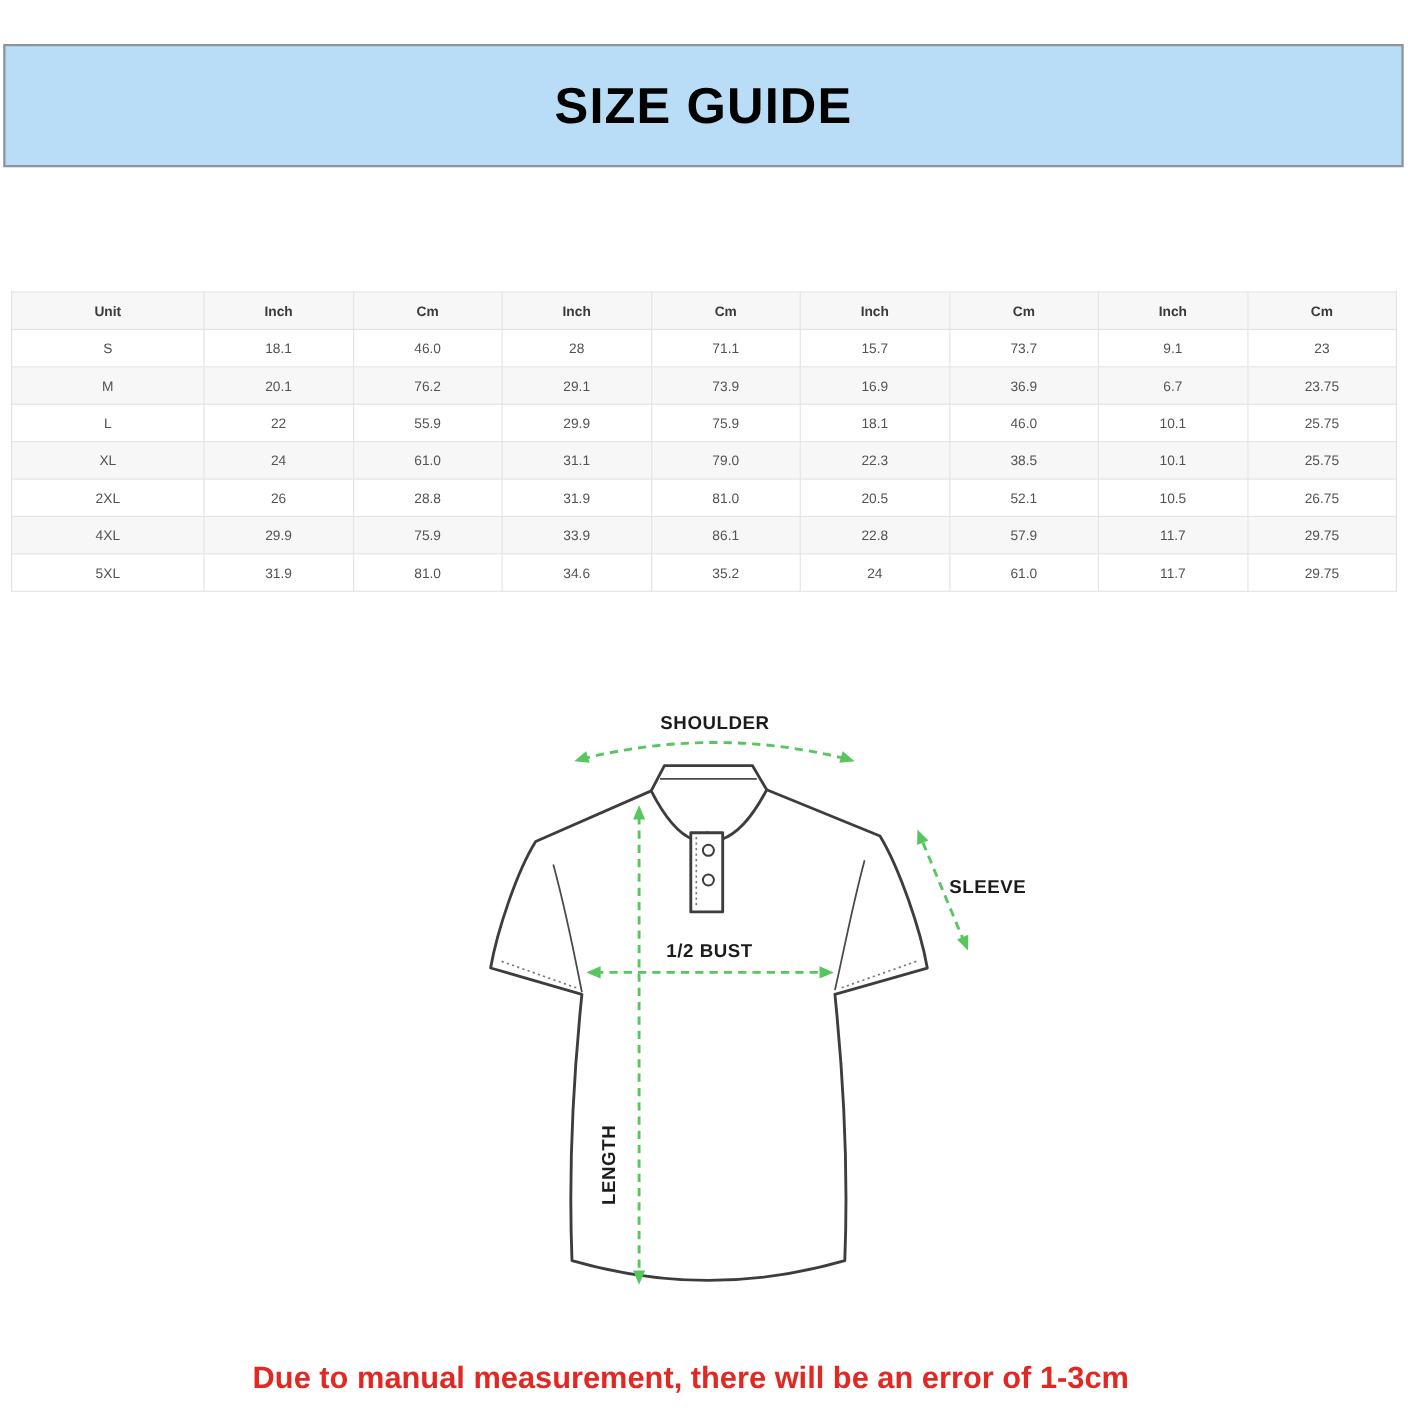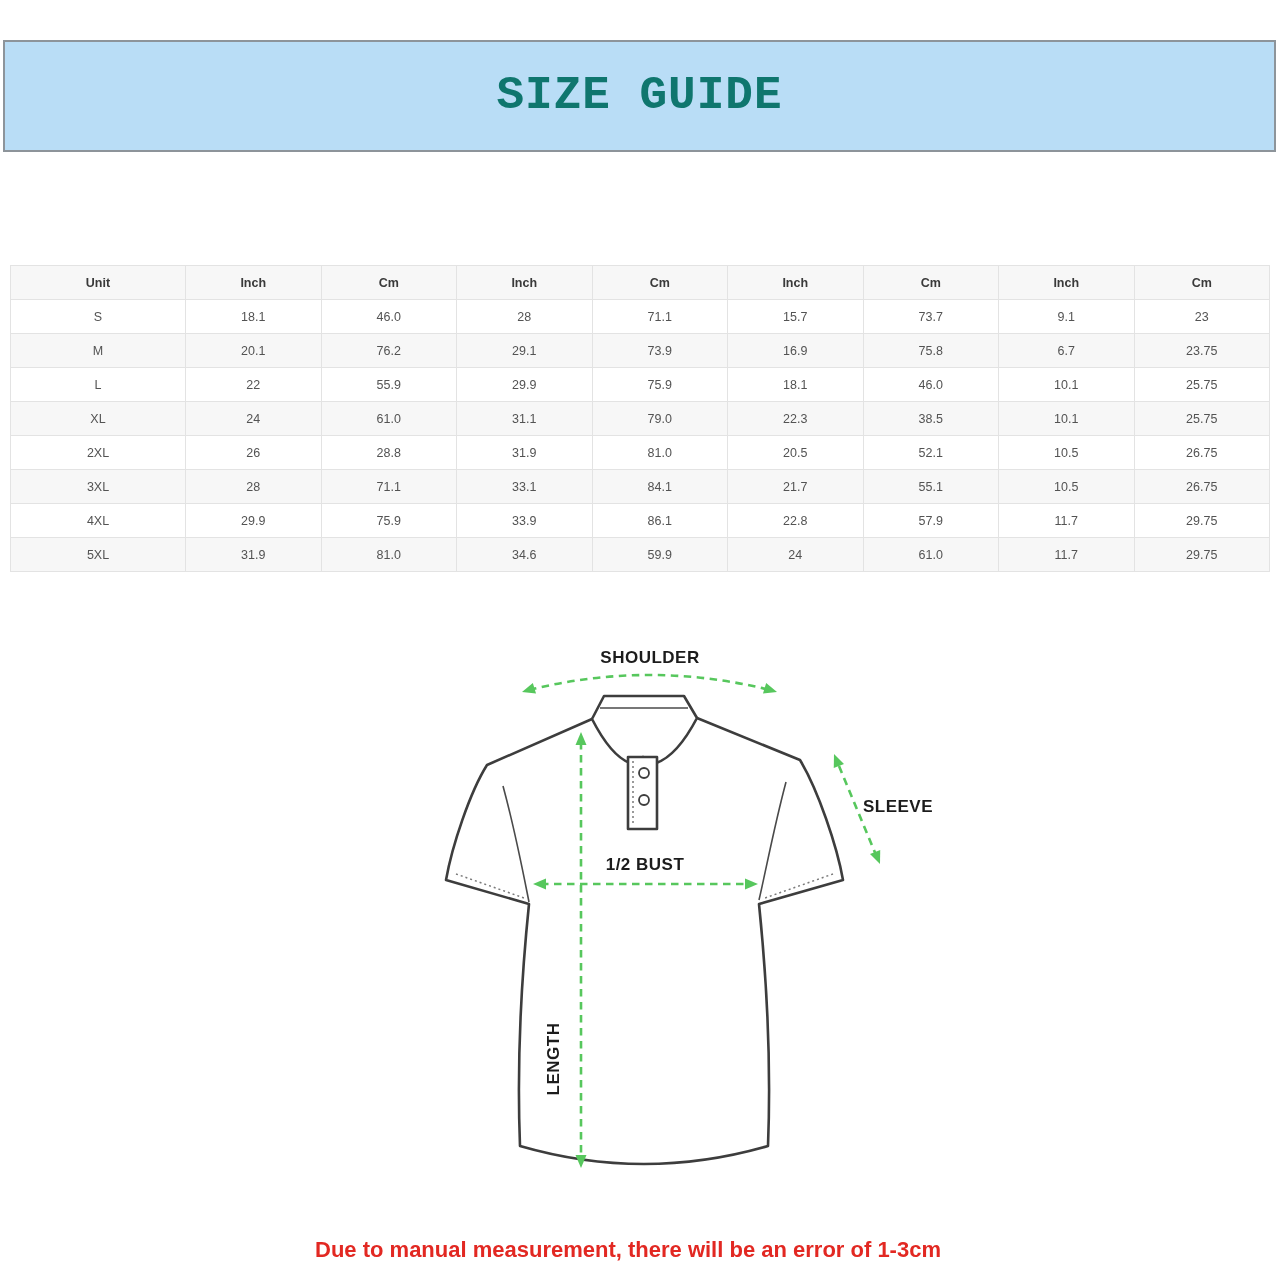--- a/index.html
+++ b/index.html
@@ -19,21 +19,21 @@
     position:relative;width:1280px;height:1280px;background:#fff;overflow:hidden;
   }
   
   .banner{
     position:absolute;left:3px;top:40px;width:1273px;height:112px;
     background:var(--banner-bg,#b9ddf6);
     border:2px solid var(--banner-border,#8d949a);
     display:flex;align-items:center;justify-content:center;
   }
   .banner-title{
-    font-size:46px;font-weight:700;color:#0f766e;letter-spacing:1px;font-family:Liberation Mono, monospace;
+    font-size:46px;font-weight:700;color:#000000;letter-spacing:1px;
   }
   
   .size-table{
     position:absolute;left:10px;top:265px;width:1260px;
     border-collapse:collapse;table-layout:fixed;
     font-size:13px;
   }
   .size-table th,.size-table td{
     border:1px solid var(--cell-border,#e3e3e3);
     height:34px;text-align:center;vertical-align:middle;padding:0 4px;
@@ -47,21 +47,21 @@
   .diagram{position:absolute;left:400px;top:630px;width:560px;height:560px;}
   .shirt-fill{fill:#ffffff;stroke:#3d3d3d;stroke-width:2.6;stroke-linejoin:round;}
   .seam{fill:none;stroke:#4a4a4a;stroke-width:1.6;}
   .stitch{fill:none;stroke:#7a7a7a;stroke-width:1.5;stroke-dasharray:2 3;}
   .green-line{fill:none;stroke:var(--arrow-green,#57c75d);stroke-width:2.6;stroke-dasharray:7.5 5.5;}
   .green-head{fill:var(--arrow-green,#57c75d);stroke:none;}
   .measure-label{font-family:"Liberation Sans","DejaVu Sans",sans-serif;font-size:17px;font-weight:700;fill:#1c1c1c;letter-spacing:0.5px;}
   
   .note{
     position:absolute;left:0;top:1237px;width:1256px;text-align:center;
-    font-size:22px;font-weight:700;color:var(--note-red,#e22822);
+    font-size:28px;font-weight:700;color:var(--note-red,#e22822);
   }
 </style>
 </head>
 <body>
 
 <div class="canvas">
 
   <div class="banner">
     <div class="banner-title">SIZE GUIDE</div>
   </div>
@@ -101,21 +101,21 @@
           <td>9.1</td>
           <td>23</td>
         </tr>
         <tr>
           <td>M</td>
           <td>20.1</td>
           <td>76.2</td>
           <td>29.1</td>
           <td>73.9</td>
           <td>16.9</td>
-          <td>75.8</td>
+          <td>36.9</td>
           <td>6.7</td>
           <td>23.75</td>
         </tr>
         <tr>
           <td>L</td>
           <td>22</td>
           <td>55.9</td>
           <td>29.9</td>
           <td>75.9</td>
           <td>18.1</td>
@@ -139,47 +139,36 @@
           <td>26</td>
           <td>28.8</td>
           <td>31.9</td>
           <td>81.0</td>
           <td>20.5</td>
           <td>52.1</td>
           <td>10.5</td>
           <td>26.75</td>
         </tr>
         <tr>
-          <td>3XL</td>
-          <td>28</td>
-          <td>71.1</td>
-          <td>33.1</td>
-          <td>84.1</td>
-          <td>21.7</td>
-          <td>55.1</td>
-          <td>10.5</td>
-          <td>26.75</td>
-        </tr>
-        <tr>
           <td>4XL</td>
           <td>29.9</td>
           <td>75.9</td>
           <td>33.9</td>
           <td>86.1</td>
           <td>22.8</td>
           <td>57.9</td>
           <td>11.7</td>
           <td>29.75</td>
         </tr>
         <tr>
           <td>5XL</td>
           <td>31.9</td>
           <td>81.0</td>
           <td>34.6</td>
-          <td>59.9</td>
+          <td>35.2</td>
           <td>24</td>
           <td>61.0</td>
           <td>11.7</td>
           <td>29.75</td>
         </tr>
       </tbody>
   </table>
 
   <svg class="diagram" viewBox="0 0 560 560" xmlns="http://www.w3.org/2000/svg">
 

